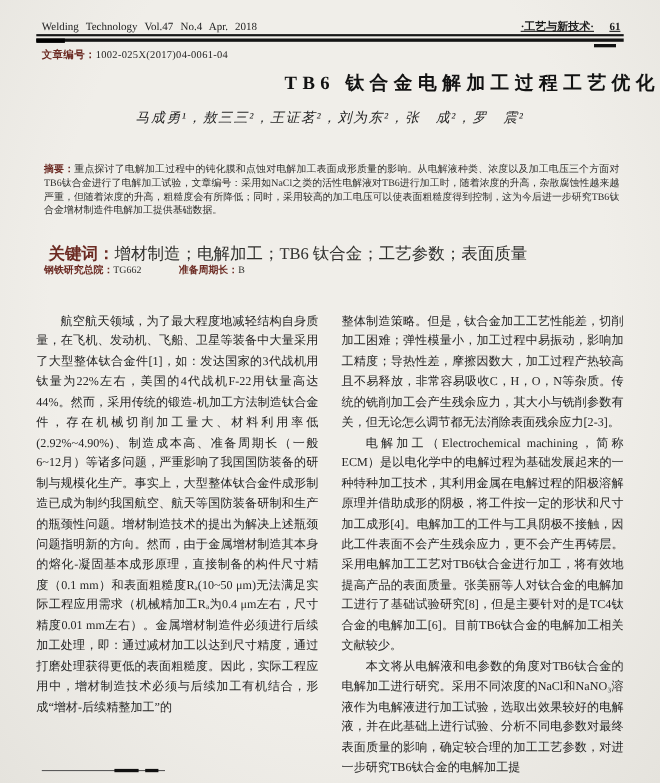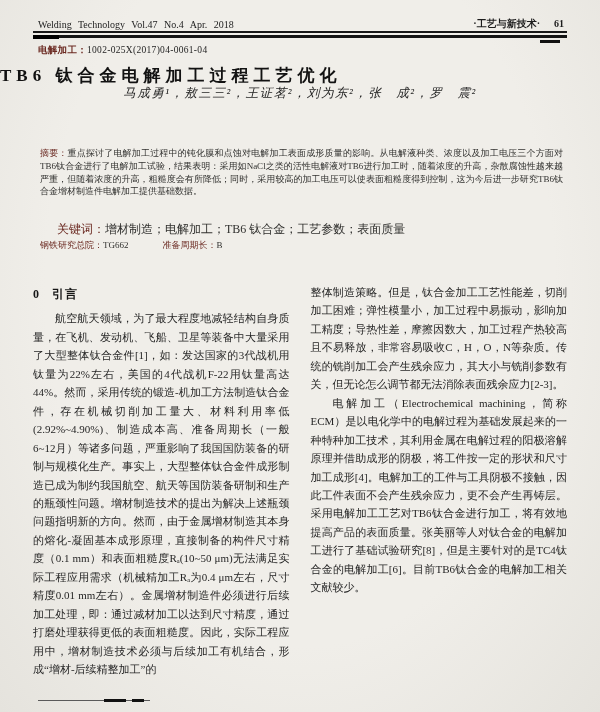--- a/index.html
+++ b/index.html
@@ -13,59 +13,59 @@
     font-family: "Liberation Serif", "DejaVu Serif", serif;
     color: #2a2a2a;
   }
   
   .jheader {
     position: absolute; top: 17px; left: 38px; right: 36px;
     display: flex; justify-content: space-between; align-items: center;
     font-size: 10px;
   }
   .jheader .journal { color: #222; word-spacing: 4px; }
-  .jheader .right { font-weight: bold; color: #1c1c1c; }
+  .jheader .right { font-weight: bold; color: #1c1c1c; text-decoration: underline; }
   .jheader .pageno { margin-left: 14px; font-weight: bold; }
   .rule1 { position: absolute; top: 31px; left: 33px; right: 33px; height: 1.5px; background: #181818; }
   .rule2 { position: absolute; top: 34.5px; left: 33px; right: 33px; height: 3px; background: #141414; }
   .rule-dash { position: absolute; top: 40px; right: 40px; width: 20px; height: 3px; background: #111; }
   .rule-dash-l { position: absolute; top: 34.5px; left: 33px; width: 26px; height: 4px; background: #000; }
 
   .article-no {
     position: absolute; top: 44px; left: 38px;
     font-size: 9.5px; letter-spacing: 0.3px;
   }
   .article-no .lbl { font-weight: bold; color: #6b2a22; }
   .article-no .val { color: #242424; }
 
   
   .title {
     position: absolute; top: 64px; left: 0; right: 0;
-    text-align: left; font-size: 17px; font-weight: bold;
+    text-align: right; font-size: 17px; font-weight: bold;
     letter-spacing: 5px; color: #121212;
   }
   .authors {
-    position: absolute; top: 85px; left: 0; right: 0;
+    position: absolute; top: 99px; left: 0; right: 0;
     text-align: center; font-size: 12.5px; font-style: italic;
     letter-spacing: 1.5px; color: #1f1f1f;
   }
   .affiliation {
     position: absolute; top: 121px; left: 0; right: 0;
     text-align: center; font-size: 9.5px; color: #2e2e2e;
   }
 
   
   .abstract {
     position: absolute; top: 147px; left: 40px; right: 37px;
     font-size: 9px; line-height: 12.8px; text-align: justify; color: #30302e;
   }
-  .lblred { font-weight: normal; color: #6b2a22; }
+  .lblred { font-weight: bold; color: #6b2a22; }
   .keywords {
-    position: absolute; top: 221px; left: 57px; right: 37px;
-    font-size: 12px; color: #30302e;
+    position: absolute; top: 221px; left: 44px; right: 37px;
+    font-size: 15px; color: #30302e;
   }
   .clcline {
     position: absolute; top: 239px; left: 40px; right: 37px;
     font-size: 9px; color: #30302e;
   }
   .clcline .gap { display: inline-block; width: 34px; }
 
   
   .bodycols {
     position: absolute; top: 283px; left: 33px; right: 33px; bottom: 0;
@@ -95,48 +95,46 @@
     <span class="right">
       <span>·工艺与新技术·</span><span class="pageno">61</span>
     </span>
   </div>
   <div class="rule1"></div>
   <div class="rule2"></div>
   <div class="rule-dash-l"></div>
   <div class="rule-dash"></div>
 
   <div class="article-no">
-    <span class="lbl">电解加工：</span><span class="val">1002-025X(2017)04-0061-04</span>
+    <span class="lbl">文章编号：</span><span class="val">1002-025X(2017)04-0061-04</span>
   </div>
 
   <div class="title">TB6 钛合金电解加工过程工艺优化</div>
   <div class="authors">马成勇¹，敖三三²，王证茗²，刘为东²，张　成²，罗　震²</div>
 
   <div class="abstract">
-    <span class="lblred">摘要：</span><span>重点探讨了电解加工过程中的钝化膜和点蚀对电解加工表面成形质量的影响。从电解液种类、浓度以及加工电压三个方面对TB6钛合金进行了电解加工试验，结果表明：采用如NaCl之类的活性电解液对TB6进行加工时，随着浓度的升高，杂散腐蚀性越来越严重，但随着浓度的升高，粗糙度会有所降低；同时，采用较高的加工电压可以使表面粗糙度得到控制，这为今后进一步研究TB6钛合金增材制造件电解加工提供基础数据。</span>
+    <span class="lblred">摘要：</span><span>重点探讨了电解加工过程中的钝化膜和点蚀对电解加工表面成形质量的影响。从电解液种类、浓度以及加工电压三个方面对TB6钛合金进行了电解加工试验，文章编号：采用如NaCl之类的活性电解液对TB6进行加工时，随着浓度的升高，杂散腐蚀性越来越严重，但随着浓度的升高，粗糙度会有所降低；同时，采用较高的加工电压可以使表面粗糙度得到控制，这为今后进一步研究TB6钛合金增材制造件电解加工提供基础数据。</span>
   </div>
 
   <div class="keywords">
     <span class="lblred">关键词：</span><span>增材制造；电解加工；TB6 钛合金；工艺参数；表面质量</span>
   </div>
 
   <div class="clcline">
     <span class="lblred">钢铁研究总院：</span><span>TG662</span><span class="gap"></span><span class="lblred">准备周期长：</span><span>B</span>
   </div>
 
   <div class="bodycols">
     <div class="col">
-      <div class="sec-head">
-        <span class="num">0</span><span>引言</span>
-      </div>
       <p class="indent">航空航天领域，为了最大程度地减轻结构自身质量，在飞机、发动机、飞船、卫星等装备中大量采用了大型整体钛合金件[1]，如：发达国家的3代战机用钛量为22%左右，美国的4代战机F-22用钛量高达44%。然而，采用传统的锻造-机加工方法制造钛合金件，存在机械切削加工量大、材料利用率低(2.92%~4.90%)、制造成本高、准备周期长（一般6~12月）等诸多问题，严重影响了我国国防装备的研制与规模化生产。事实上，大型整体钛合金件成形制造已成为制约我国航空、航天等国防装备研制和生产的瓶颈性问题。增材制造技术的提出为解决上述瓶颈问题指明新的方向。然而，由于金属增材制造其本身的熔化-凝固基本成形原理，直接制备的构件尺寸精度（0.1 mm）和表面粗糙度Rₐ(10~50 μm)无法满足实际工程应用需求（机械精加工Rₐ为0.4 μm左右，尺寸精度0.01 mm左右）。金属增材制造件必须进行后续加工处理，即：通过减材加工以达到尺寸精度，通过打磨处理获得更低的表面粗糙度。因此，实际工程应用中，增材制造技术必须与后续加工有机结合，形成“增材-后续精整加工”的</p>
     </div>
     <div class="col">
       <p>整体制造策略。但是，钛合金加工工艺性能差，切削加工困难；弹性模量小，加工过程中易振动，影响加工精度；导热性差，摩擦因数大，加工过程产热较高且不易释放，非常容易吸收C，H，O，N等杂质。传统的铣削加工会产生残余应力，其大小与铣削参数有关，但无论怎么调节都无法消除表面残余应力[2-3]。</p>
       <p class="indent">电解加工（Electrochemical machining，简称ECM）是以电化学中的电解过程为基础发展起来的一种特种加工技术，其利用金属在电解过程的阳极溶解原理并借助成形的阴极，将工件按一定的形状和尺寸加工成形[4]。电解加工的工件与工具阴极不接触，因此工件表面不会产生残余应力，更不会产生再铸层。采用电解加工工艺对TB6钛合金进行加工，将有效地提高产品的表面质量。张美丽等人对钛合金的电解加工进行了基础试验研究[8]，但是主要针对的是TC4钛合金的电解加工[6]。目前TB6钛合金的电解加工相关文献较少。</p>
+      <p class="indent">本文将从电解液和电参数的角度对TB6钛合金的电解加工进行研究。采用不同浓度的NaCl和NaNO₃溶液作为电解液进行加工试验，选取出效果较好的电解液，并在此基础上进行试验、分析不同电参数对最终表面质量的影响，确定较合理的加工工艺参数，对进一步研究TB6钛合金的电解加工提</p>
     </div>
   </div>
 
   <div class="footrule">
     <span class="seg"></span>
     <span class="seg2"></span>
   </div>
 
 </div>
 

